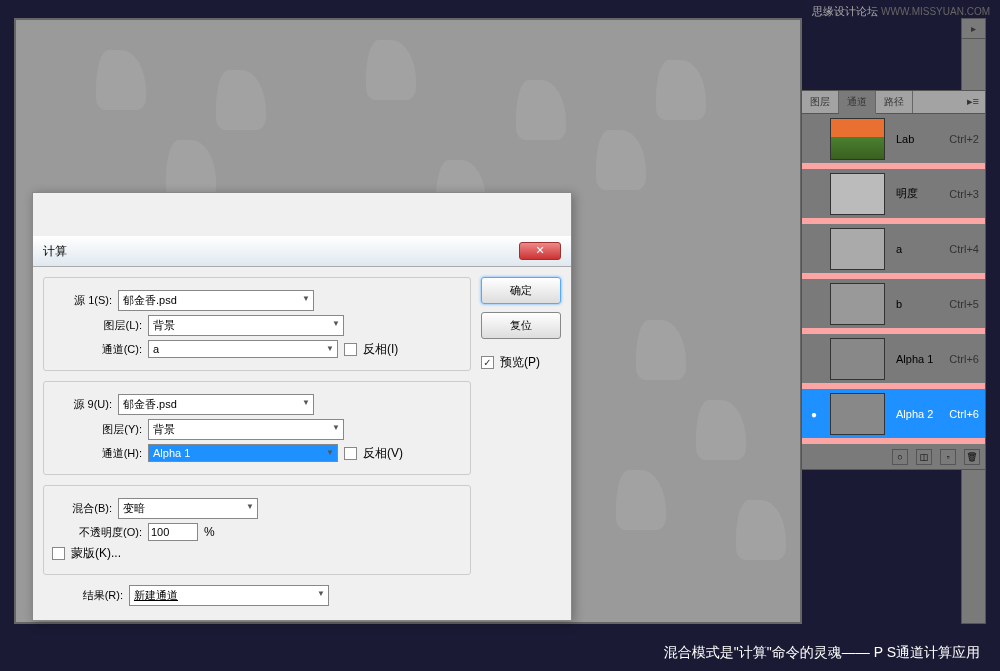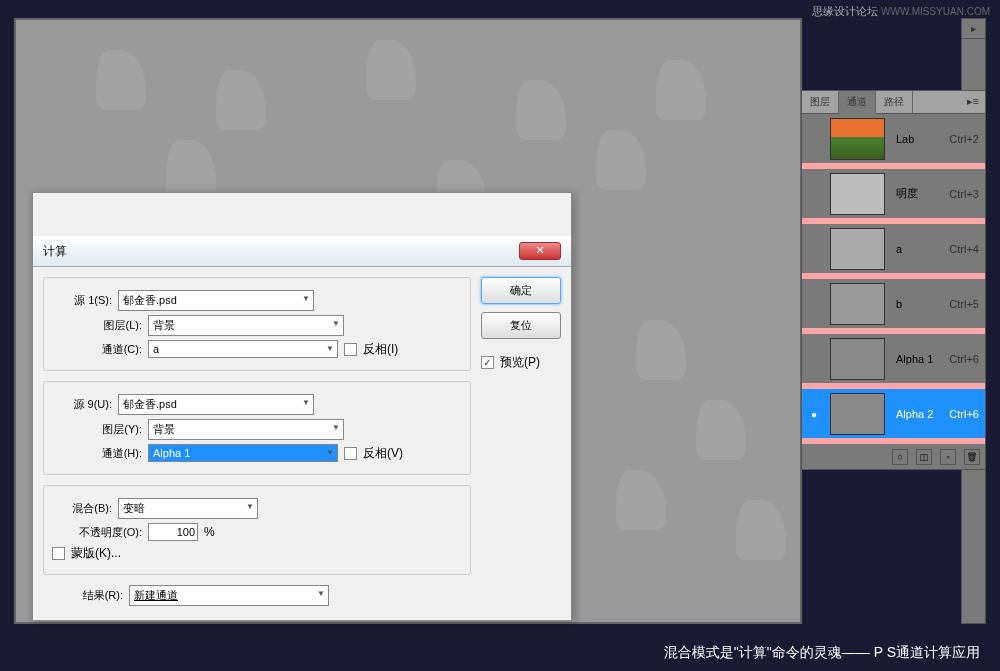--- a/index.html
+++ b/index.html
@@ -46,21 +46,21 @@
 .group { border: 1px solid #ccc; border-radius: 3px; padding: 8px; margin-bottom: 10px; position: relative; }
 .row { display: flex; align-items: center; margin: 4px 0; gap: 6px; }
 .row-label { width: 70px; text-align: right; font-size: 11px; }
 .row-label-s { width: 90px; text-align: right; font-size: 11px; }
 .dropdown { border: 1px solid #888; background: white; padding: 2px 4px; font-size: 11px; position: relative; }
 .dropdown::after { content: '▼'; position: absolute; right: 3px; top: 3px; font-size: 8px; color: #555; }
 .dropdown.w1 { width: 196px; }
 .dropdown.w2 { width: 190px; }
 .dropdown.w3 { width: 200px; text-decoration: underline; }
 .dropdown.sel { background: #1e90ff; color: white; }
-.num-input { width: 50px; border: 1px solid #888; background: white; padding: 2px; font-size: 11px; text-align: right; }
+.num-input { width: 50px; border: 1px solid #888; background: white; padding: 2px; font-size: 11px; }
 .chk { width: 13px; height: 13px; border: 1px solid #888; background: white; display: inline-block; }
 .chk.checked::before { content: '✓'; font-size: 10px; color: #333; display: block; line-height: 11px; text-align: center; }
 .btn { width: 80px; padding: 5px; background: linear-gradient(to bottom, #fff, #ddd); border: 1px solid #888; border-radius: 3px; text-align: center; font-size: 11px; margin-bottom: 8px; cursor: pointer; }
 .btn.primary { box-shadow: 0 0 3px #5af; border-color: #5af; }
 .footer { position: absolute; bottom: 0; left: 0; right: 0; height: 36px; background: #1a1a35; color: white; display: flex; align-items: center; padding: 0 20px; font-size: 14px; }
 .footer-left { flex: 0 0 200px; }
 .footer-right { flex: 1; text-align: right; }
 </style>
 </head>
 <body>

